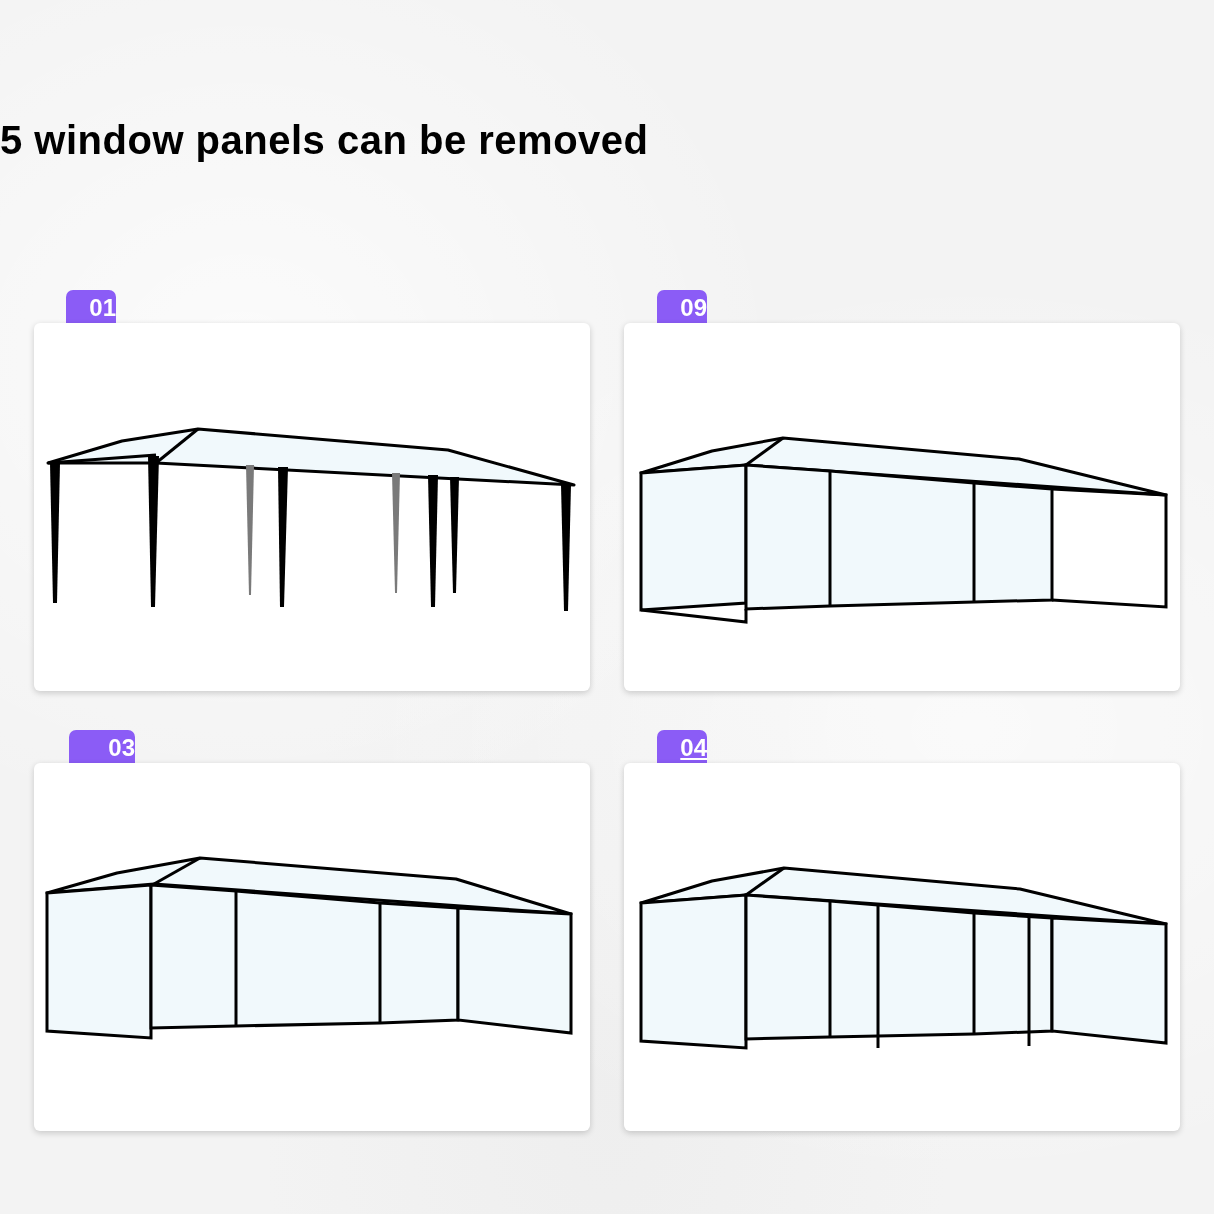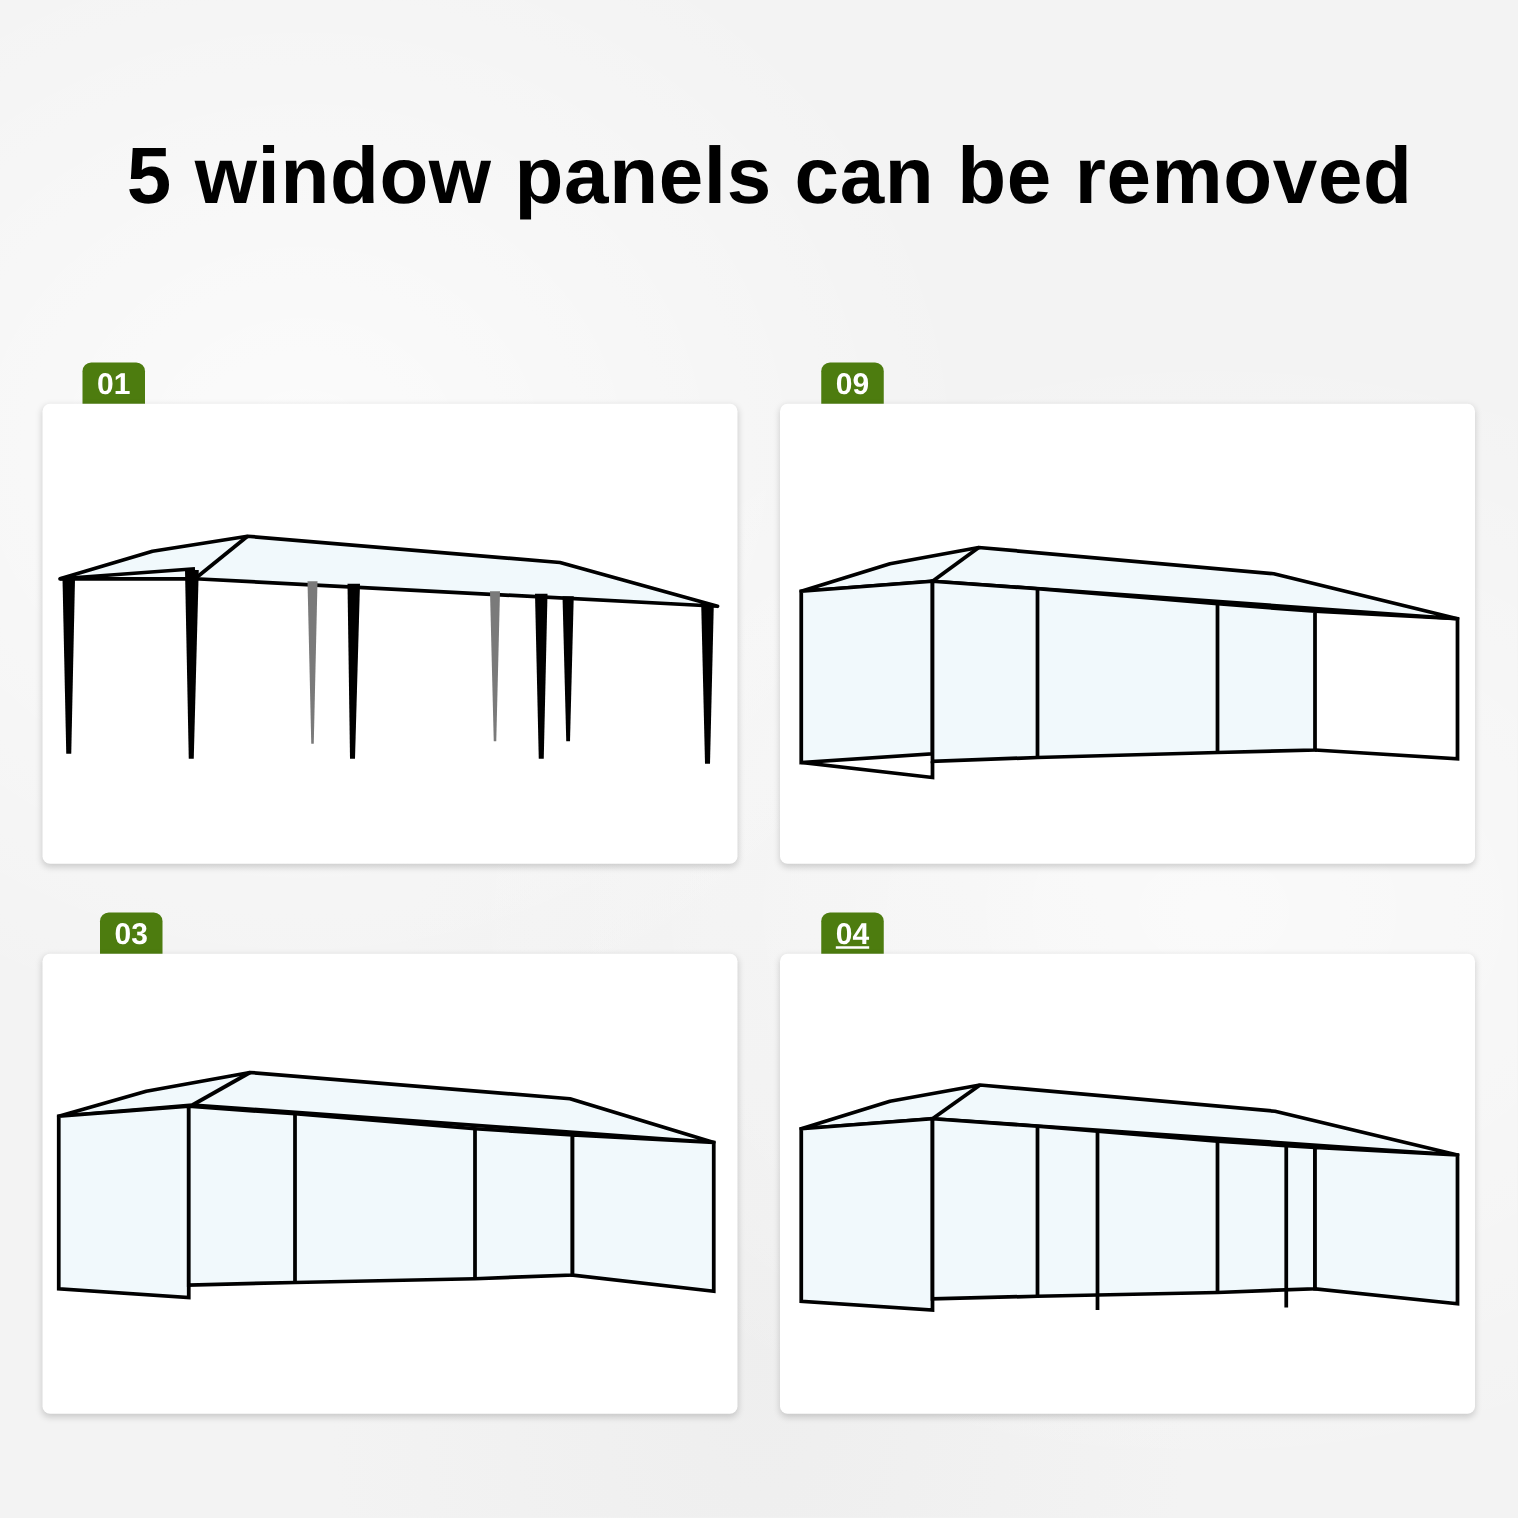--- a/index.html
+++ b/index.html
@@ -6,30 +6,30 @@
   body {
     width:1214px; height:1214px; position:relative; overflow:hidden;
     background:#f3f3f3;
     background-image:
       radial-gradient(ellipse at 20% 30%, rgba(255,255,255,0.7) 0, rgba(255,255,255,0) 40%),
       radial-gradient(ellipse at 80% 60%, rgba(255,255,255,0.6) 0, rgba(255,255,255,0) 45%),
       radial-gradient(ellipse at 50% 90%, rgba(235,235,235,0.6) 0, rgba(235,235,235,0) 40%);
     font-family:"Liberation Sans", sans-serif;
   }
   .title {
-    position:absolute; left:0; top:100px; width:1130px; text-align:right;
+    position:absolute; left:0; top:100px; width:1130px; text-align:left;
     font-family:"Liberation Sans", sans-serif; font-weight:bold;
-    font-size:64px; line-height:80px; color:#000; letter-spacing:0.5px;
+    font-size:40px; line-height:80px; color:#000; letter-spacing:0.5px;
   }
   .badge {
     position:absolute; width:50px; height:34px;
-    background:#4d7c0f; color:#fff;
+    background:#8b5cf6; color:#fff;
     border-radius:7px 7px 0 0;
     font-family:"Liberation Sans", sans-serif; font-weight:bold;
-    font-size:24px; line-height:36px; text-align:center;
+    font-size:24px; line-height:36px; text-align:right;
   }
   .card {
     position:absolute; width:556px; height:368px;
     background:#fff; border-radius:6px;
     box-shadow:0 2px 6px rgba(0,0,0,0.18);
   }
   .card svg { position:absolute; left:0; top:0; }
 </style>
 </head>
 <body>
@@ -62,21 +62,21 @@
     <line x1="122" y1="142" x2="159" y2="115" stroke="#000" stroke-width="3"></line>
     <polygon points="17,150 122,142 122,280 17,287" fill="#f1f9fc" stroke="#000" stroke-width="3"></polygon>
     <polygon points="122,142 206,148 350,160 428,166 428,277 350,279 206,283 122,286" fill="#f1f9fc" stroke="#000" stroke-width="3"></polygon>
     <line x1="206" y1="148" x2="206" y2="283" stroke="#000" stroke-width="3"></line>
     <line x1="350" y1="160" x2="350" y2="279" stroke="#000" stroke-width="3"></line>
     <polyline points="428,166 542,172 542,284 428,277" fill="none" stroke="#000" stroke-width="3"></polyline>
     <polyline points="17,287 122,299 122,286" fill="none" stroke="#000" stroke-width="3"></polyline>
   </svg>
 </div>
 
-<div class="badge" style="left:80px; top:730px;">03</div>
+<div class="badge" style="left:69px; top:730px;padding-left:16px;">03</div>
 <div class="card" style="left:34px; top:763px;">
   <svg width="556" height="368" viewBox="0 0 556 368">
     <polygon points="13,130 83,110 166,95 422,116 537,151 120,121" fill="#f1f9fc" stroke="#000" stroke-width="3" stroke-linejoin="round"></polygon>
     <line x1="120" y1="121" x2="166" y2="95" stroke="#000" stroke-width="3"></line>
     <polygon points="13,130 117,122 117,275 13,268" fill="#f1f9fc" stroke="#000" stroke-width="3"></polygon>
     <polygon points="117,122 202,128 346,140 424,145 424,257 346,260 202,263 117,265" fill="#f1f9fc" stroke="#000" stroke-width="3"></polygon>
     <line x1="202" y1="128" x2="202" y2="263" stroke="#000" stroke-width="3"></line>
     <line x1="346" y1="140" x2="346" y2="260" stroke="#000" stroke-width="3"></line>
     <polygon points="424,145 537,151 537,270 424,257" fill="#f1f9fc" stroke="#000" stroke-width="3"></polygon>
   </svg>

